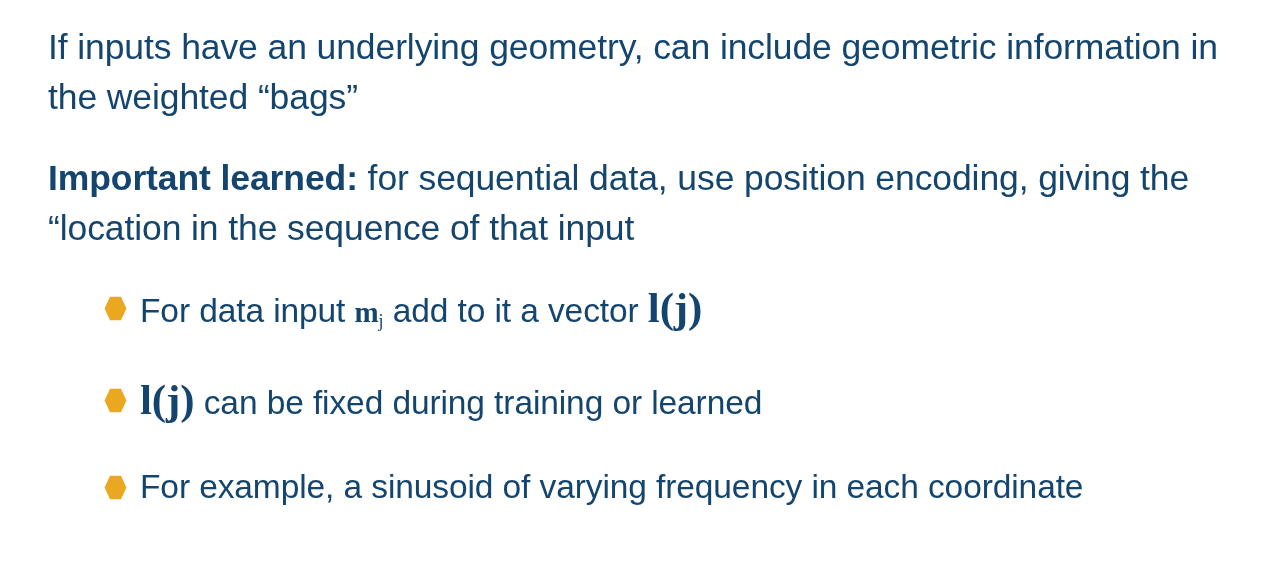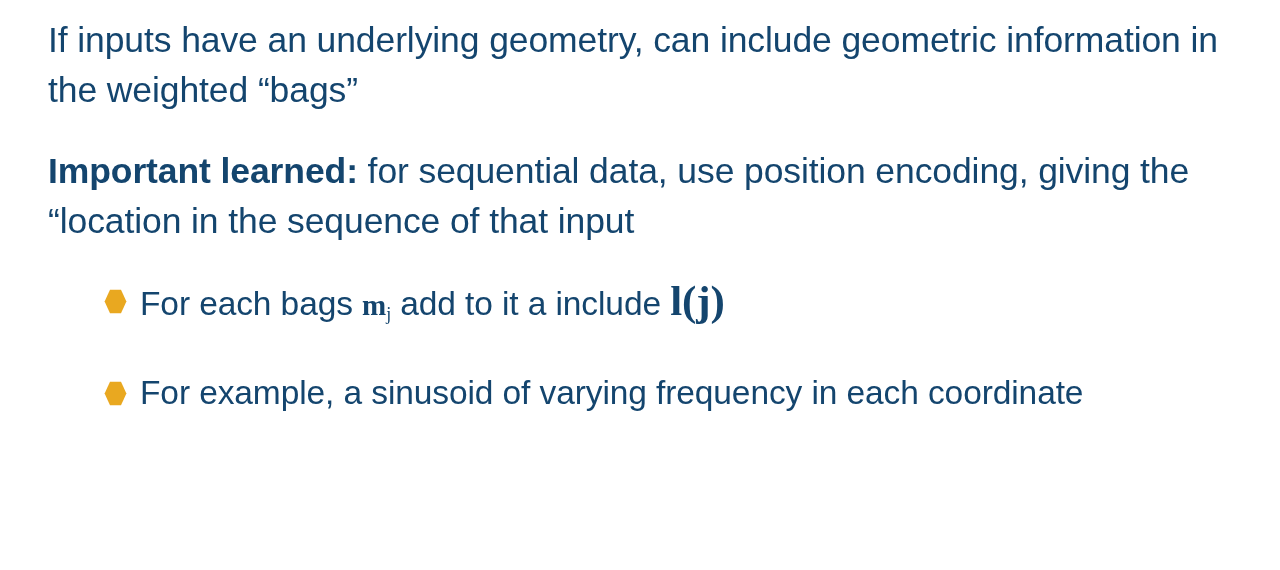--- a/index.html
+++ b/index.html
@@ -12,21 +12,21 @@
     background: #ffffff;
     font-family: "Liberation Sans", sans-serif;
     overflow: hidden;
   }
 
   .slide {
     position: relative;
     width: 1280px;
     height: 570px;
     box-sizing: border-box;
-    padding: 5px 40px 0 48px;
+    padding: 12px 40px 0 48px;
   }
 
   
   .para {
     color: #14456E;
     font-size: 35.5px;
     line-height: 50px;
     letter-spacing: -0.1px;
     max-width: 1190px;
   }
@@ -111,23 +111,31 @@
   </div>
 
   <ul class="bullets">
 
     <li class="bullet">
       <span class="hexmark">
         <svg viewBox="0 0 23 25" xmlns="http://www.w3.org/2000/svg">
           <polygon points="6,0.8 17,0.8 22.4,12.5 17,24.2 6,24.2 0.6,12.5" fill="#E9A820"></polygon>
         </svg>
       </span>
-      <span>For each bags </span><span class="mathvar"><span>m</span><sub>j</sub></span><span> add to it a include </span><span class="mathfn"><span class="ell">l(j)</span></span>
+      <span>For data input </span><span class="mathvar"><span>m</span><sub>j</sub></span><span> add to it a vector </span><span class="mathfn"><span class="ell">l(j)</span></span>
     </li>
 
+    <li class="bullet">
+      <span class="hexmark">
+        <svg viewBox="0 0 23 25" xmlns="http://www.w3.org/2000/svg">
+          <polygon points="6,0.8 17,0.8 22.4,12.5 17,24.2 6,24.2 0.6,12.5" fill="#E9A820"></polygon>
+        </svg>
+      </span>
+      <span class="mathfn"><span class="ell">l(j)</span></span><span> can be fixed during training or learned</span>
+    </li>
 
     <li class="bullet">
       <span class="hexmark">
         <svg viewBox="0 0 23 25" xmlns="http://www.w3.org/2000/svg">
           <polygon points="6,0.8 17,0.8 22.4,12.5 17,24.2 6,24.2 0.6,12.5" fill="#E9A820"></polygon>
         </svg>
       </span>
       <span>For example, a sinusoid of varying frequency in each coordinate</span>
     </li>
 

